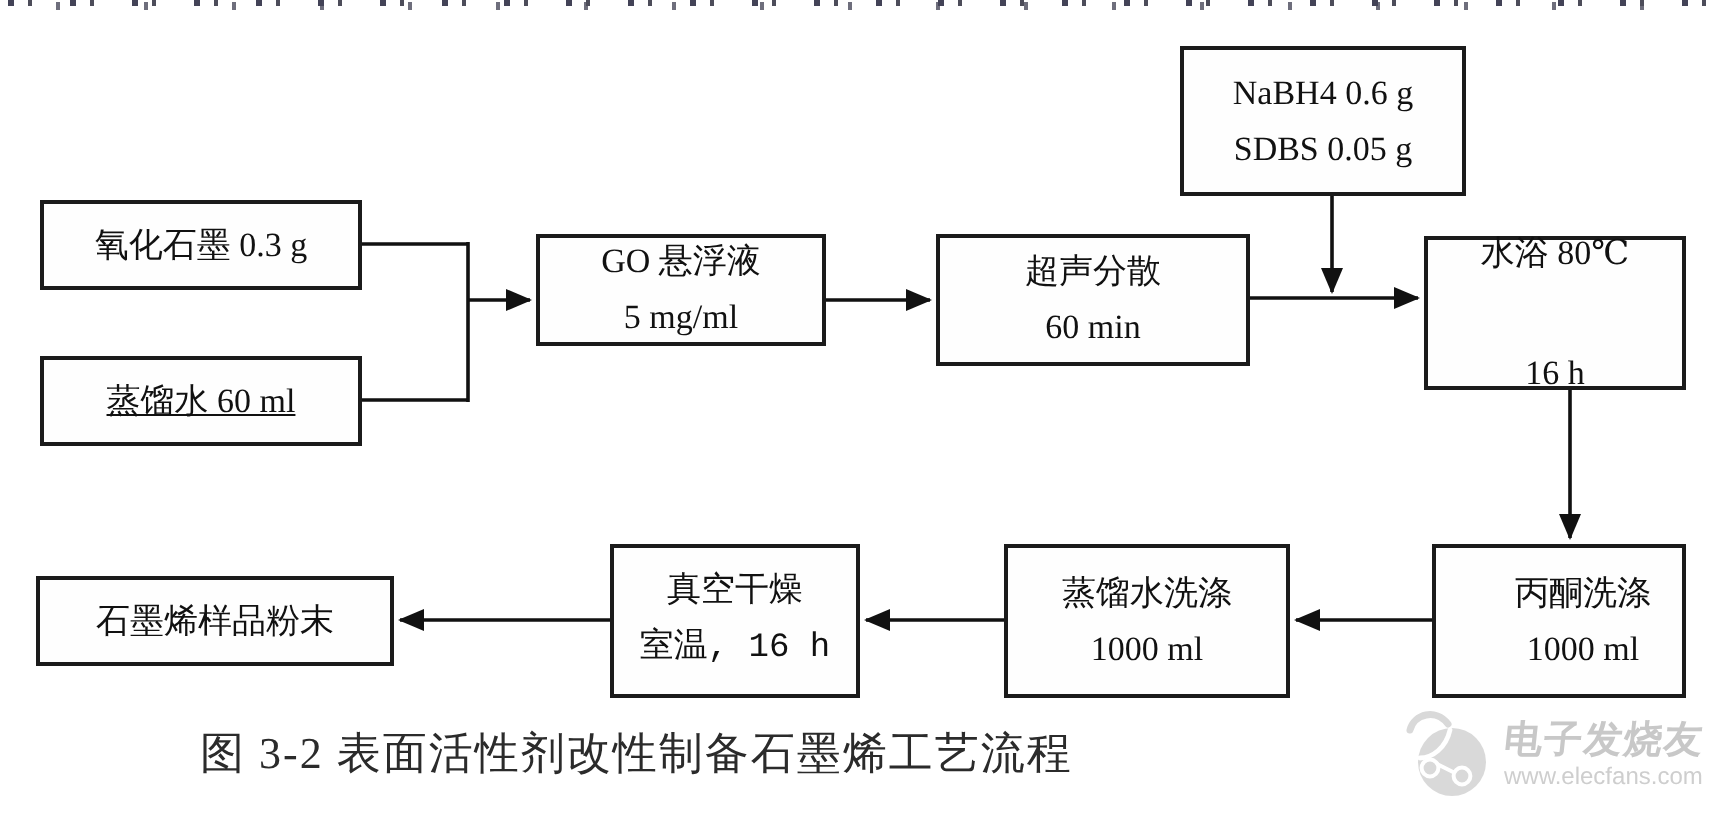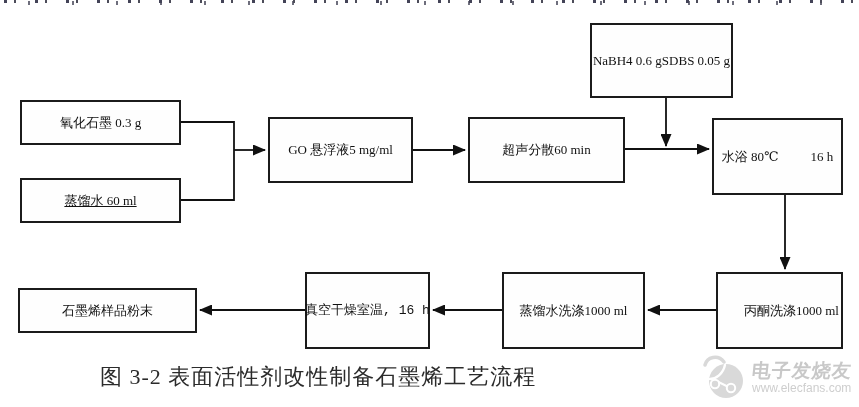--- a/index.html
+++ b/index.html
@@ -20,26 +20,26 @@
     background-repeat:repeat-x;
     background-position:0 0, 7px 1px;
     opacity:.85;
   }
   .box{
     position:absolute;
     box-sizing:border-box;
     border:2px solid #1b1b1b;
     background:#fefefe;
     display:flex;
-    flex-direction:row;
+    flex-direction:column;
     align-items:center;
     justify-content:center;
     text-align:center;
     color:#111;
-    font-size:13px;
+    font-size:17px;
     line-height:28px;
     white-space:nowrap;
   }
   svg.wires{position:absolute;left:0;top:0;width:859px;height:407px;pointer-events:none;}
   .caption{
     position:absolute;left:100px;top:362px;width:640px;
     text-align:left;
     font-size:22px;
     color:#2b2b2b;
     letter-spacing:1px;
@@ -95,21 +95,21 @@
   </div>
 
   <div class="box" style="left:20px;top:100px;width:161px;height:45px;">
     <span>氧化石墨 0.3 g</span>
   </div>
 
   <div class="box" style="left:20px;top:178px;width:161px;height:45px;text-decoration:underline;">
     <span>蒸馏水 60 ml</span>
   </div>
 
-  <div class="box" style="left:268px;top:117px;width:145px;height:66px;text-align:center;">
+  <div class="box" style="left:268px;top:117px;width:145px;height:56px;text-align:center;">
     <span>GO 悬浮液</span>
     <span>5 mg/ml</span>
   </div>
 
   <div class="box" style="left:468px;top:117px;width:157px;height:66px;">
     <span>超声分散</span>
     <span>60 min</span>
   </div>
 
   <div class="box" style="left:712px;top:118px;width:131px;height:77px;gap:32px;">

